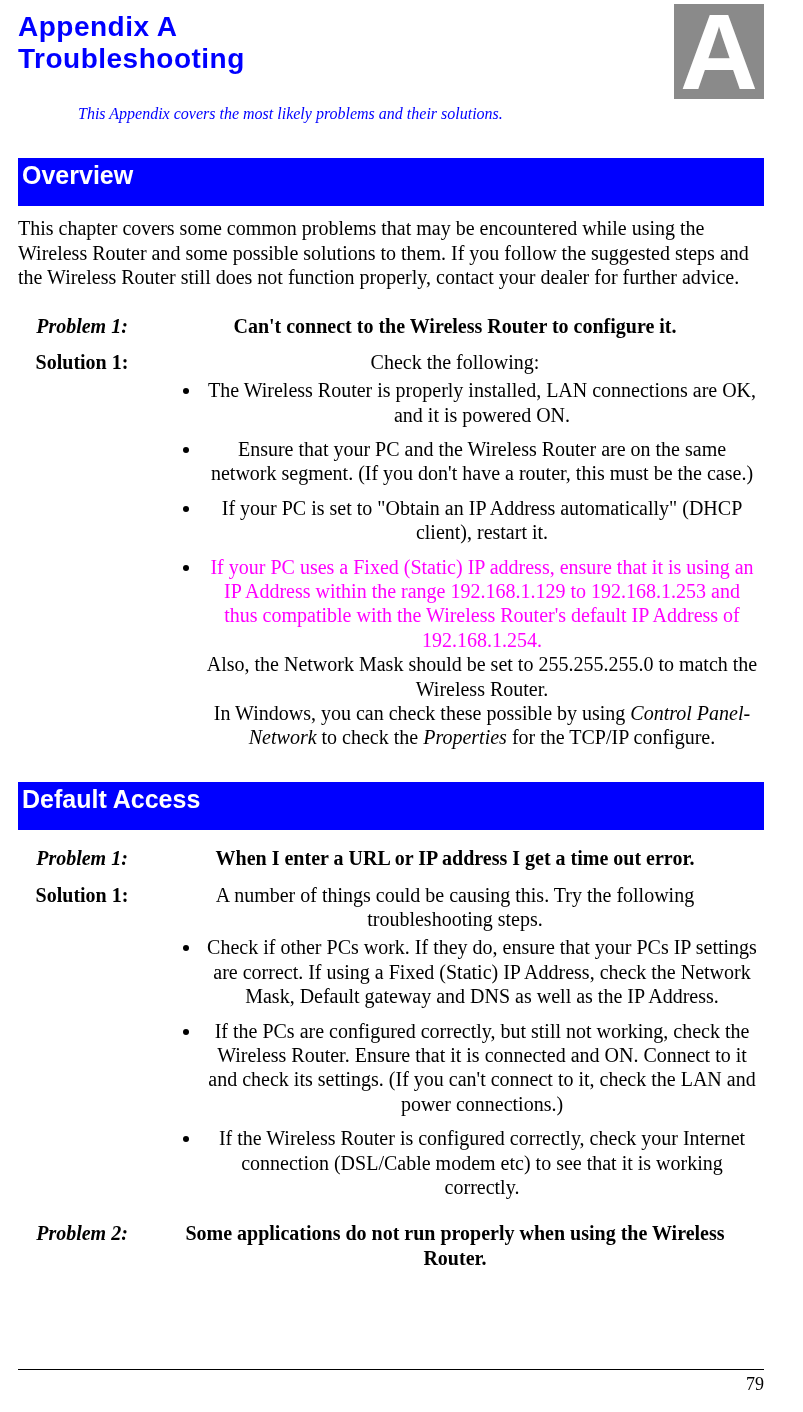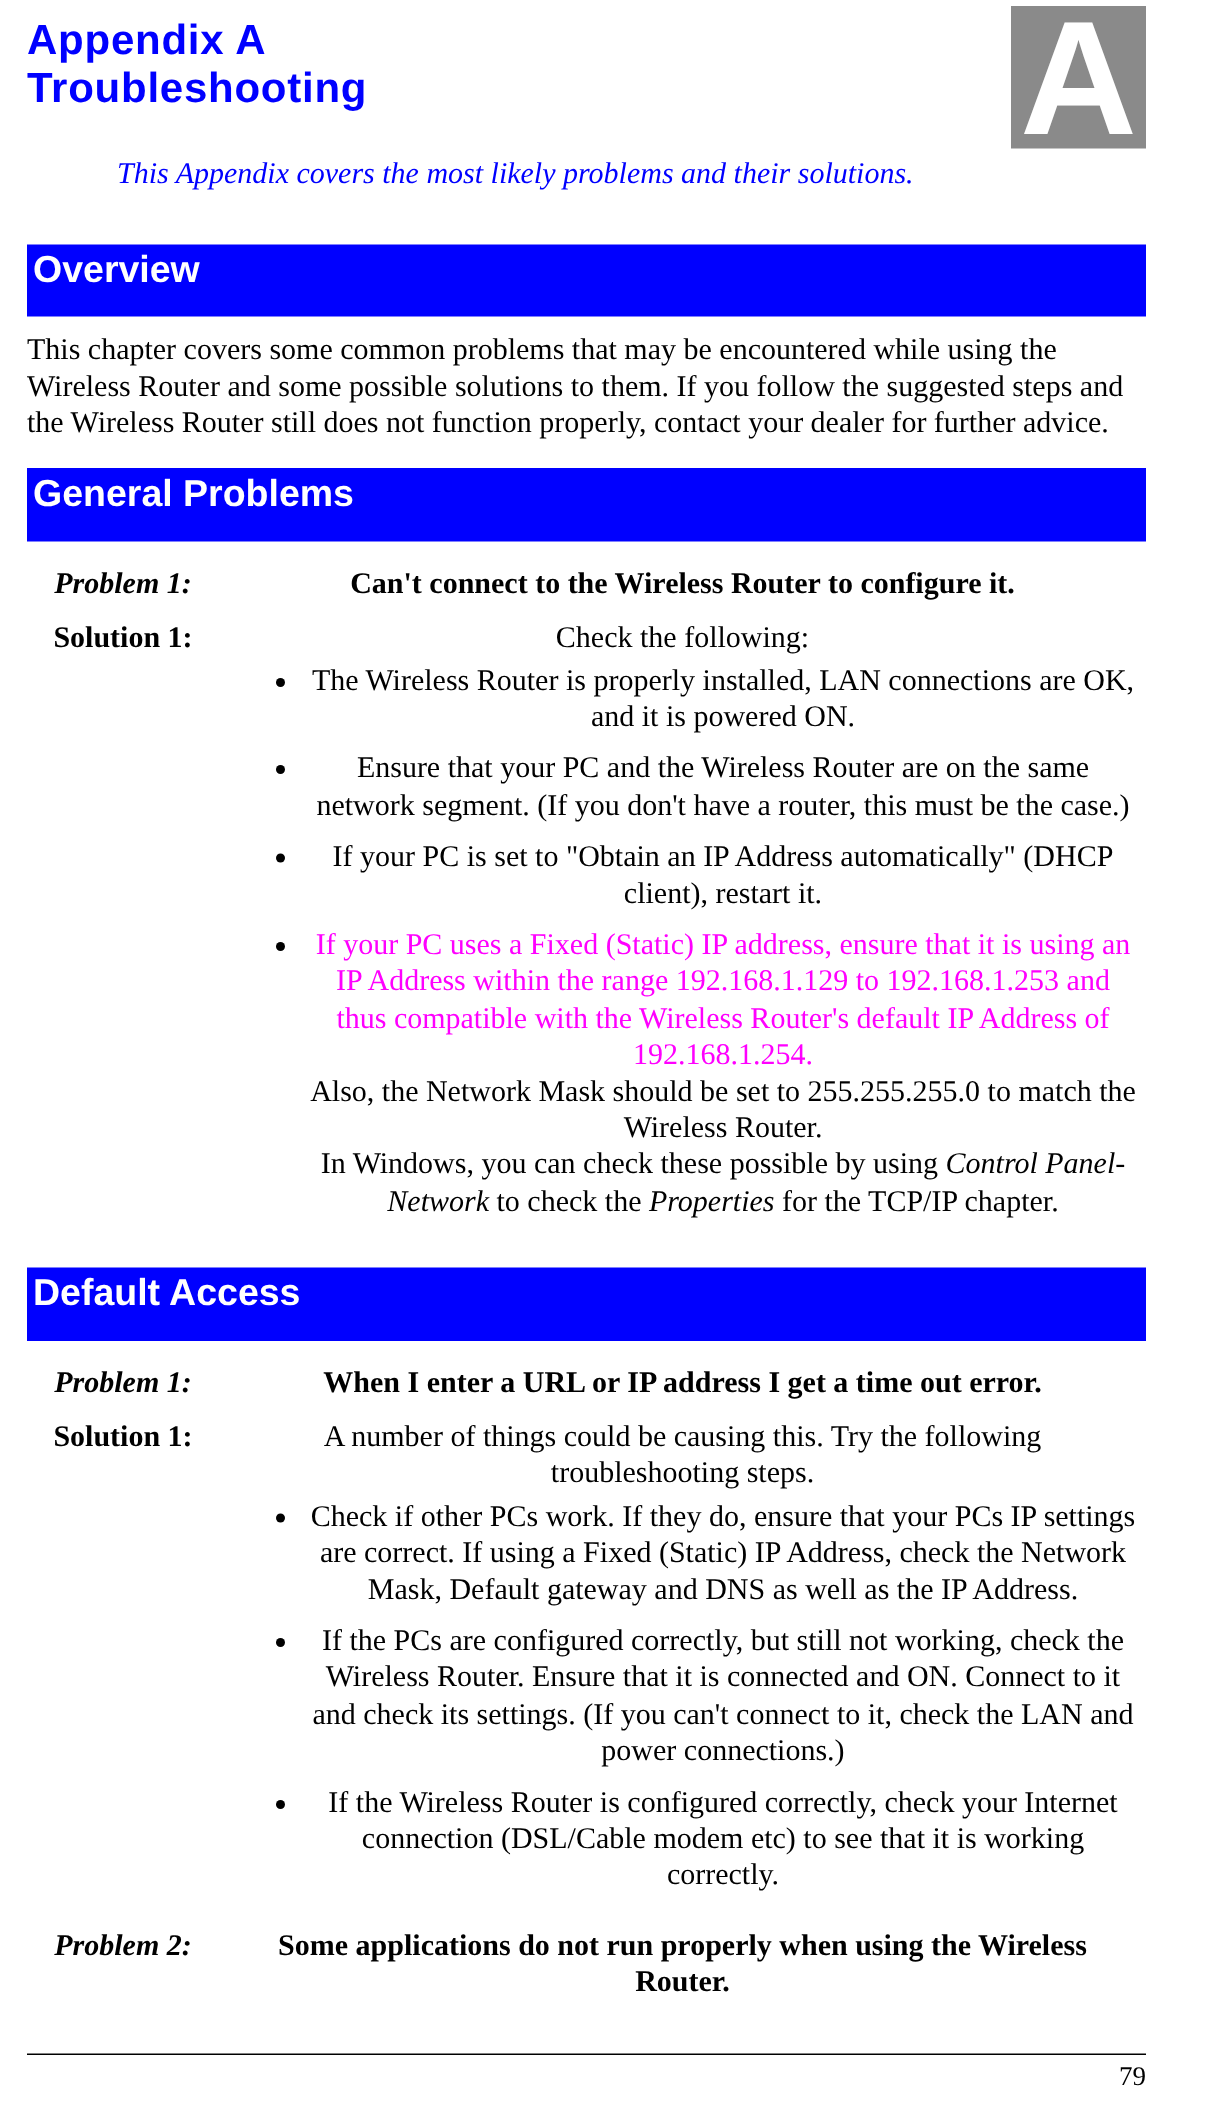--- a/index.html
+++ b/index.html
@@ -48,21 +48,21 @@
     font-weight: 900;
     font-size: 108px;
     line-height: 95px;
     text-align: center;
     overflow: hidden;
   }
   .intro-italic {
     font-style: italic;
     color: #0000ff;
     margin: 28px 0 34px 60px;
-    font-size: 20px;
+    font-size: 16px;
   }
   .blue-heading {
     background: #0000ff;
     color: #ffffff;
     font-family: Arial, Helvetica, sans-serif;
     font-weight: bold;
     font-size: 25px;
     padding: 2px 4px 16px 4px;
     margin: 0 0 10px 0;
   }
@@ -118,40 +118,39 @@
     <div class="appendix-line">Appendix A</div>
     <div class="trouble-line">Troubleshooting</div>
     <div class="big-a">A</div>
   </div>
 
   <div class="intro-italic">This Appendix covers the most likely problems and their solutions.</div>
 
   <div class="blue-heading">Overview</div>
   <div class="body-para">This chapter covers some common problems that may be encountered while using the Wireless Router and some possible solutions to them. If you follow the suggested steps and the Wireless Router still does not function properly, contact your dealer for further advice.</div>
 
-  <div class="blue-heading">General Problems</div>
 
   <table class="ps">
     <tbody>
         <tr>
       <td class="lab lab-prob">Problem 1:</td>
       <td class="body-cell body-bold">Can't connect to the Wireless Router to configure it.</td>
     </tr>
     <tr>
       <td class="lab lab-sol">Solution 1:</td>
       <td class="body-cell">
         <span>Check the following:</span>
         <ul class="bul">
           <li>The Wireless Router is properly installed, LAN connections are OK, and it is powered ON.</li>
           <li>Ensure that your PC and the Wireless Router are on the same network segment. (If you don't have a router, this must be the case.)</li>
           <li>If your PC is set to "Obtain an IP Address automatically" (DHCP client), restart it.</li>
           <li>
             <span class="magenta">If your PC uses a Fixed (Static) IP address, ensure that it is using an IP Address within the range 192.168.1.129 to 192.168.1.253 and thus compatible with the Wireless Router's default IP Address of 192.168.1.254.</span><br>
             <span>Also, the Network Mask should be set to 255.255.255.0 to match the Wireless Router.</span><br>
-            <span>In Windows, you can check these possible by using </span><span class="ital">Control Panel-Network</span><span> to check the </span><span class="ital">Properties</span><span> for the TCP/IP chapter.</span>
+            <span>In Windows, you can check these possible by using </span><span class="ital">Control Panel-Network</span><span> to check the </span><span class="ital">Properties</span><span> for the TCP/IP configure.</span>
           </li>
         </ul>
       </td>
     </tr>
   </tbody>
     </table>
 
   <div class="blue-heading">Default Access</div>
 
   <table class="ps">

